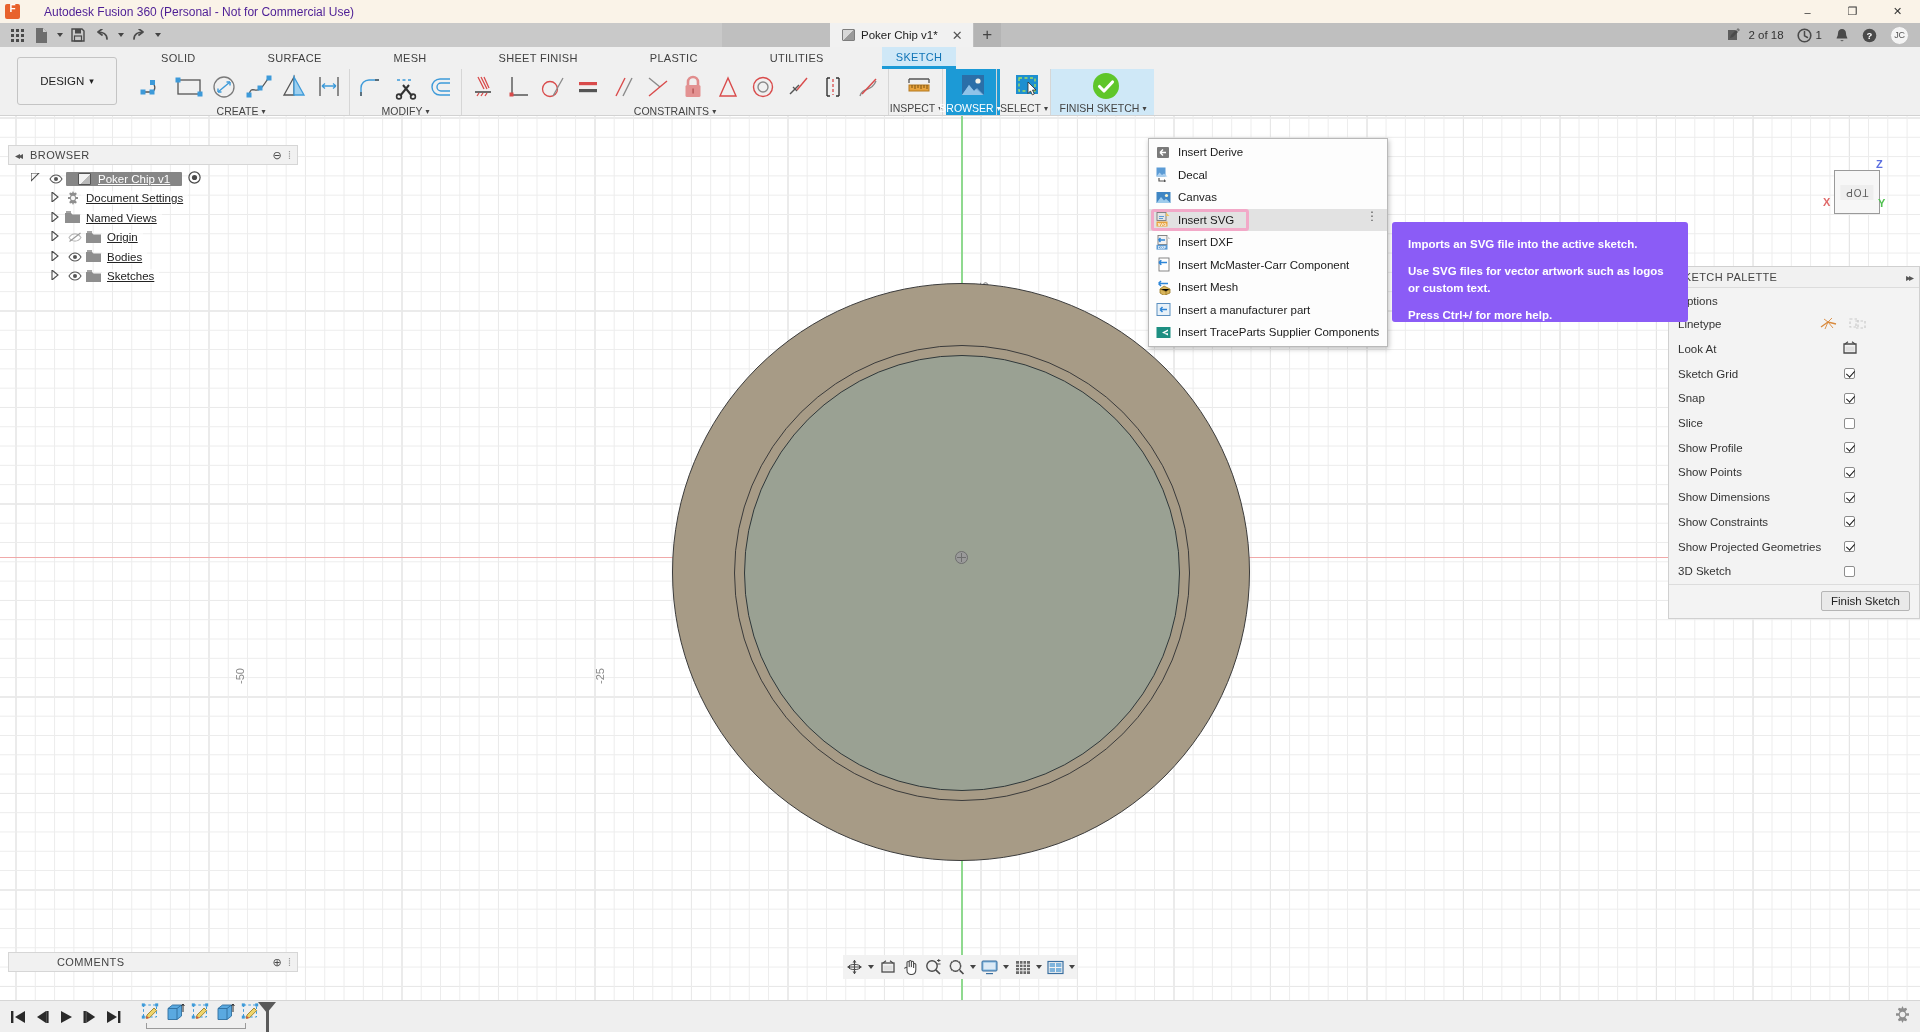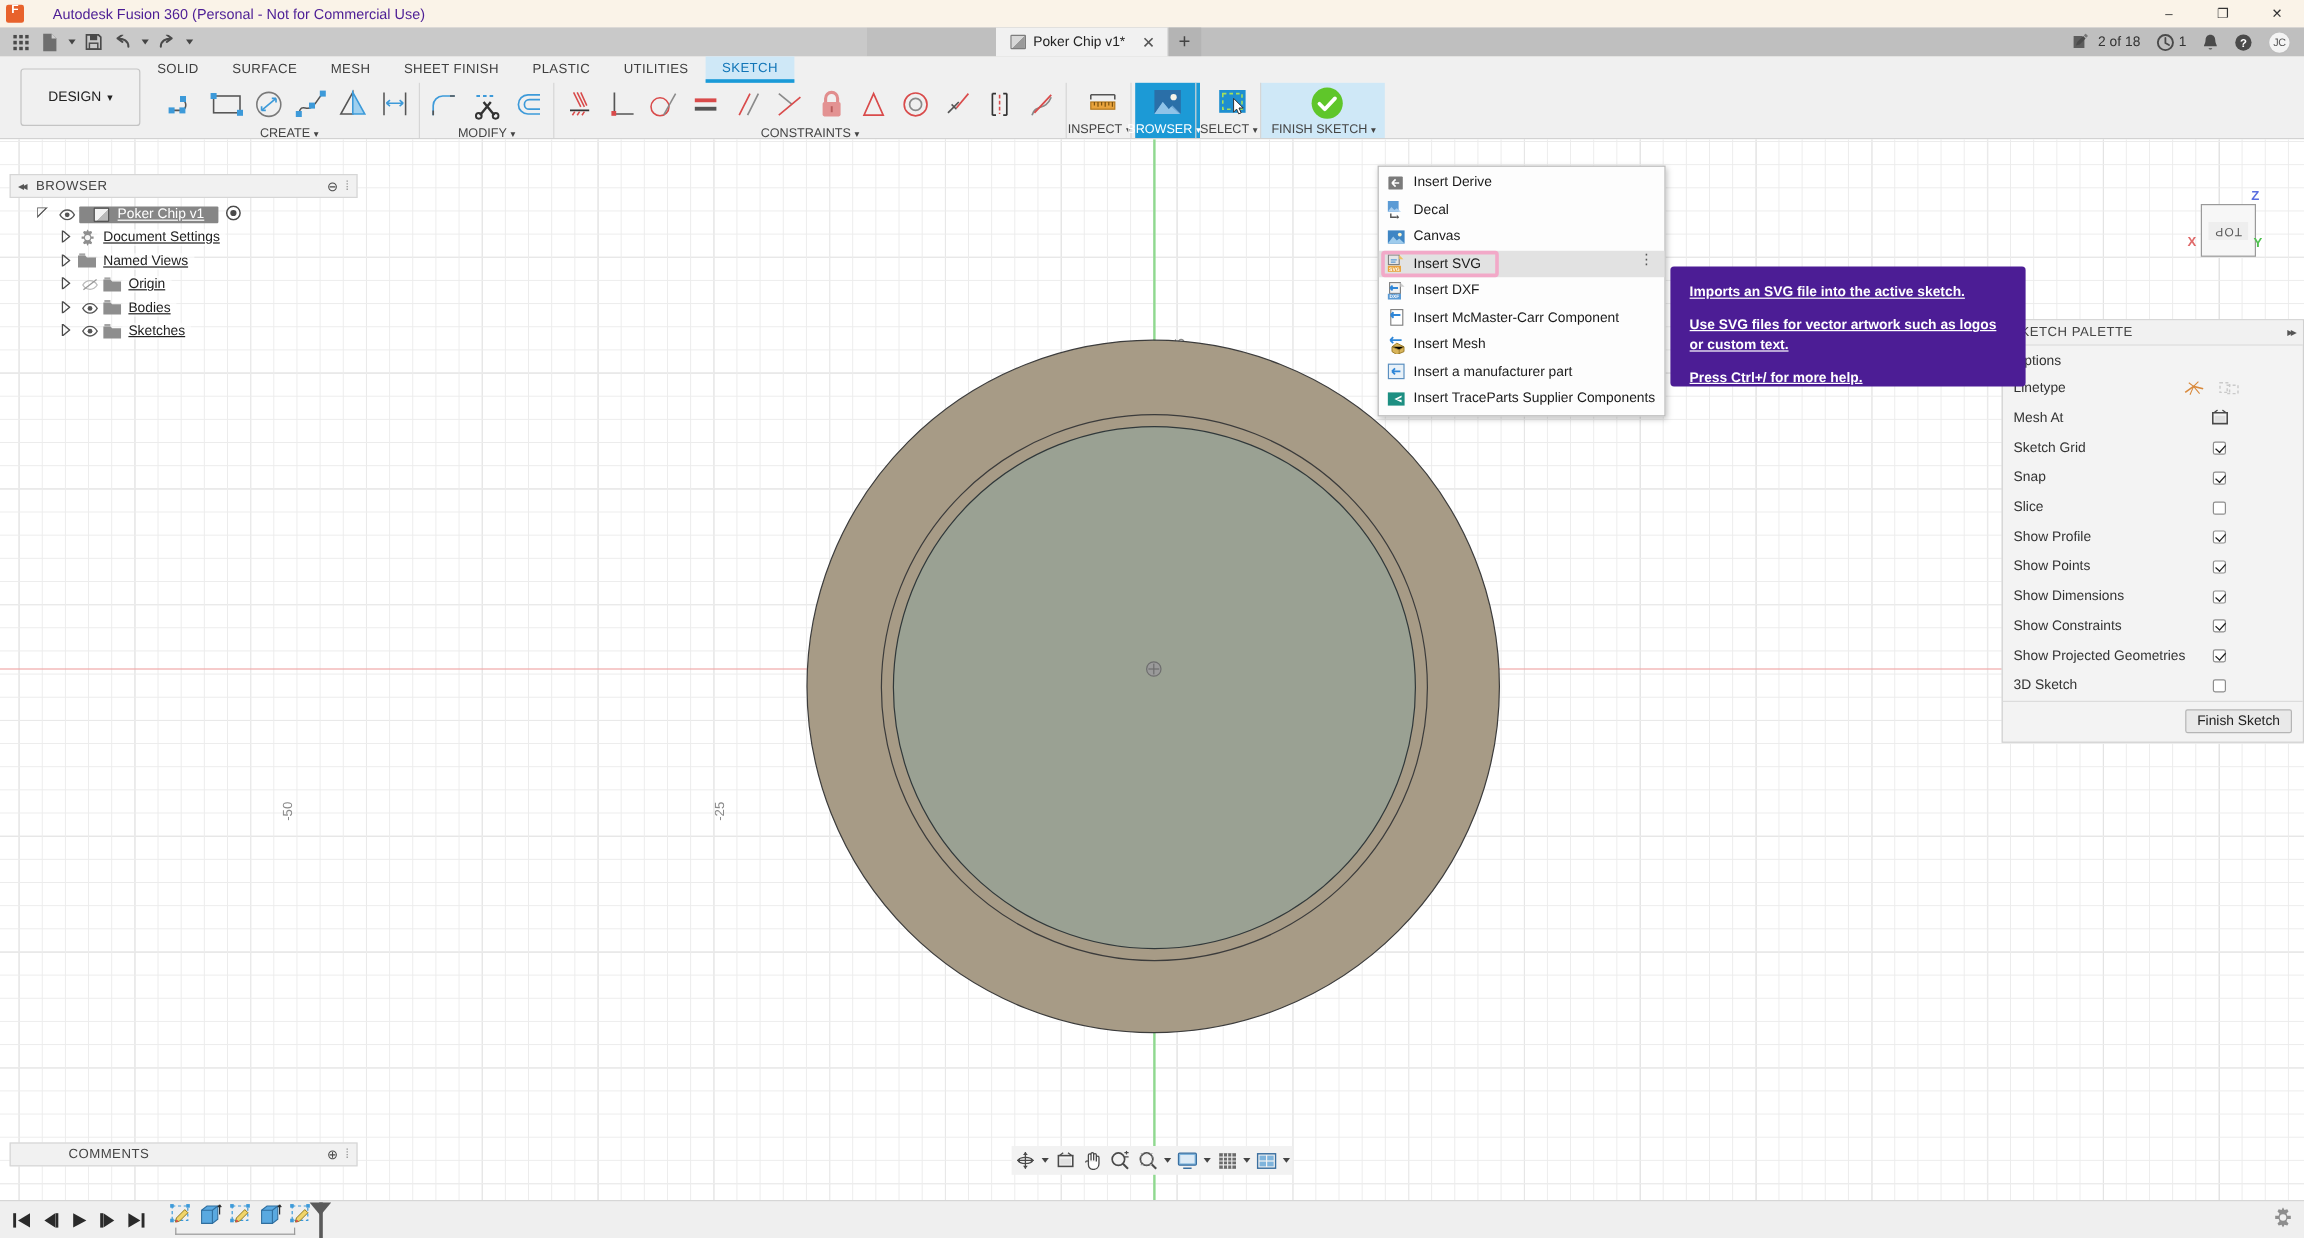--- a/index.html
+++ b/index.html
@@ -83,21 +83,21 @@
     position: absolute; top: 47px; left: 0; width: 1920px; height: 69px;
     background: #f0f0f0; border-bottom: 1px solid #d2d2d2;
   }
   .wsswitch {
     position: absolute; left: 17px; top: 10px; width: 100px; height: 48px;
     background: #f0f0f0; border: 1px solid #c4c4c4; border-radius: 3px;
     display: flex; align-items: center; justify-content: center; gap: 5px;
     font-size: 11.5px; color: #222;
   }
   .tabrow {
-    position: absolute; left: 117px; top: 0; height: 22px; display: flex; align-items: flex-end;
+    position: absolute; left: 147px; top: 0; height: 22px; display: flex; align-items: flex-end; gap: 44px;
   }
   .rtab {
     padding: 0 14px; height: 22px; font-size: 11px; color: #3f3f3f;
     display: flex; align-items: center; letter-spacing: .3px;
   }
   .rtab.active { background: #cfe8f7; color: #1175b7; border-bottom: 3px solid #1a9ad7; }
   .panels {
     position: absolute; left: 133px; top: 22px; height: 46px; display: flex; align-items: stretch;
   }
   .panel { display: flex; flex-direction: column; position: relative; padding: 0 3px; }
@@ -131,22 +131,22 @@
   .mi.hl::before {
     content: ""; position: absolute; left: 2px; top: 0px; width: 98px; height: 22px;
     border: 3px solid #f2a9c8; border-radius: 3px; box-sizing: border-box;
   }
   .mi-ico { width: 15px; height: 15px; flex: none; position: relative; }
   .dots { position: absolute; right: 9px; top: 4px; color: #555; font-size: 12px; line-height: 7px; letter-spacing:0;}
 
   
   .tooltip {
     position: absolute; left: 1392px; top: 222px; width: 296px; height: 100px;
-    background: #4c1d95; color: #fff; border-radius: 3px; padding: 14px 16px;
-    font-size: 11.5px; font-weight: bold; line-height: 1.42; z-index: 60; text-decoration: underline;
+    background: #8b5cf6; color: #fff; border-radius: 3px; padding: 14px 16px;
+    font-size: 11.5px; font-weight: bold; line-height: 1.42; z-index: 60;
   }
   .tooltip p + p { margin-top: 11px; }
 
   
   .browser { position: absolute; left: 8px; top: 145px; width: 290px; z-index: 20; }
   .bhdr {
     height: 20px; background: #f1f1f1; border: 1px solid #d6d6d6;
     display: flex; align-items: center; padding: 0 6px; font-size: 11px; color: #444;
     letter-spacing: .4px;
   }
@@ -815,21 +815,21 @@
       </span>
       <span style="margin-right:44px">
         <svg width="17" height="14" viewBox="0 0 17 14">
             <rect x="1" y="3" width="8" height="8" fill="none" stroke="#cacaca" stroke-width="1.2" stroke-dasharray="2.5 2"></rect>
             <rect x="7" y="5" width="9" height="7" fill="none" stroke="#cacaca" stroke-width="1.2" stroke-dasharray="2.5 2"></rect>
           </svg>
       </span>
     </div>
 
     <div class="pal-row">
-      <span class="rname">Mesh At</span>
+      <span class="rname">Look At</span>
       <span style="margin-right:52px">
         <svg width="16" height="14" viewBox="0 0 16 14">
             <path d="M2 3h12v9H2z" fill="none" stroke="#4a4a4a" stroke-width="1.3"></path>
             <path d="M3.5 5.5h9v5h-9z" fill="#e0e0e0"></path>
             <path d="M3 3L6 0.7M13 3l-3-2.3" stroke="#4a4a4a" stroke-width="1.1"></path>
           </svg>
       </span>
     </div>
 
     <div class="pal-row">

